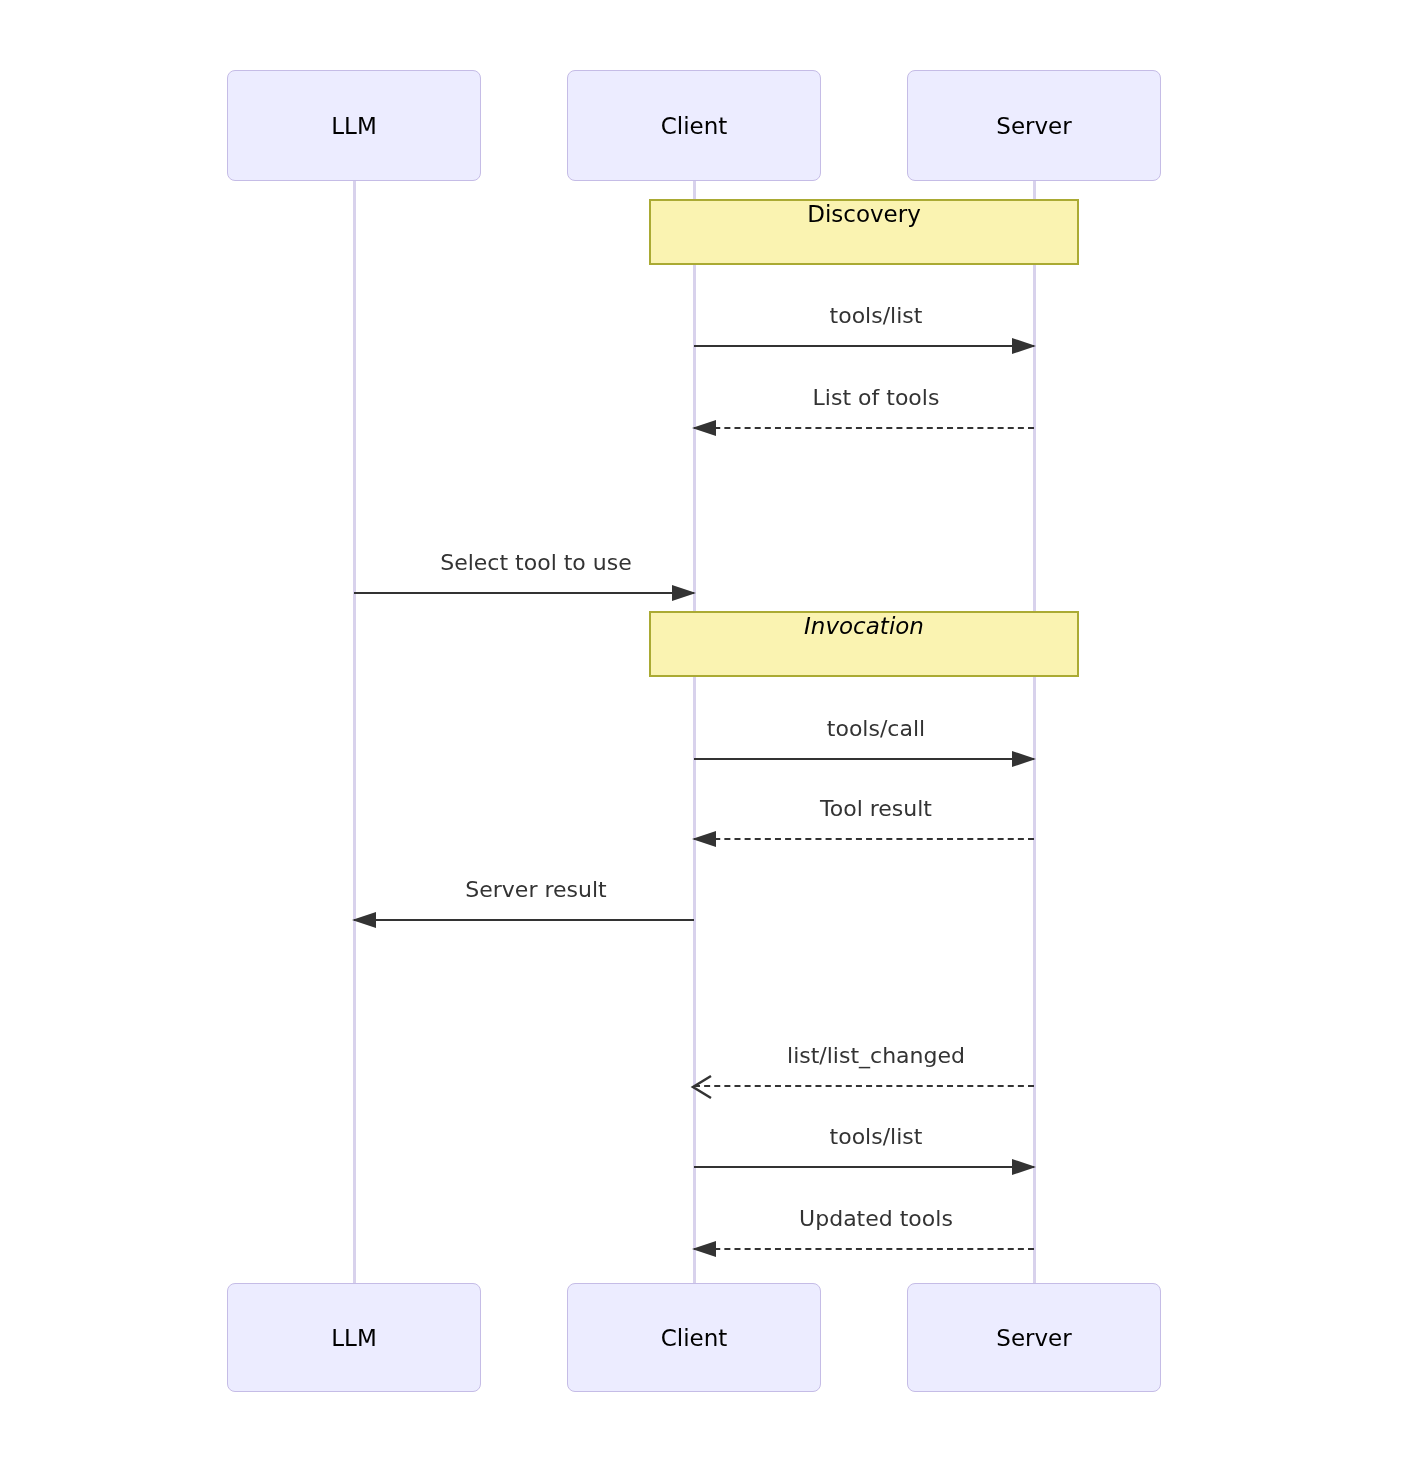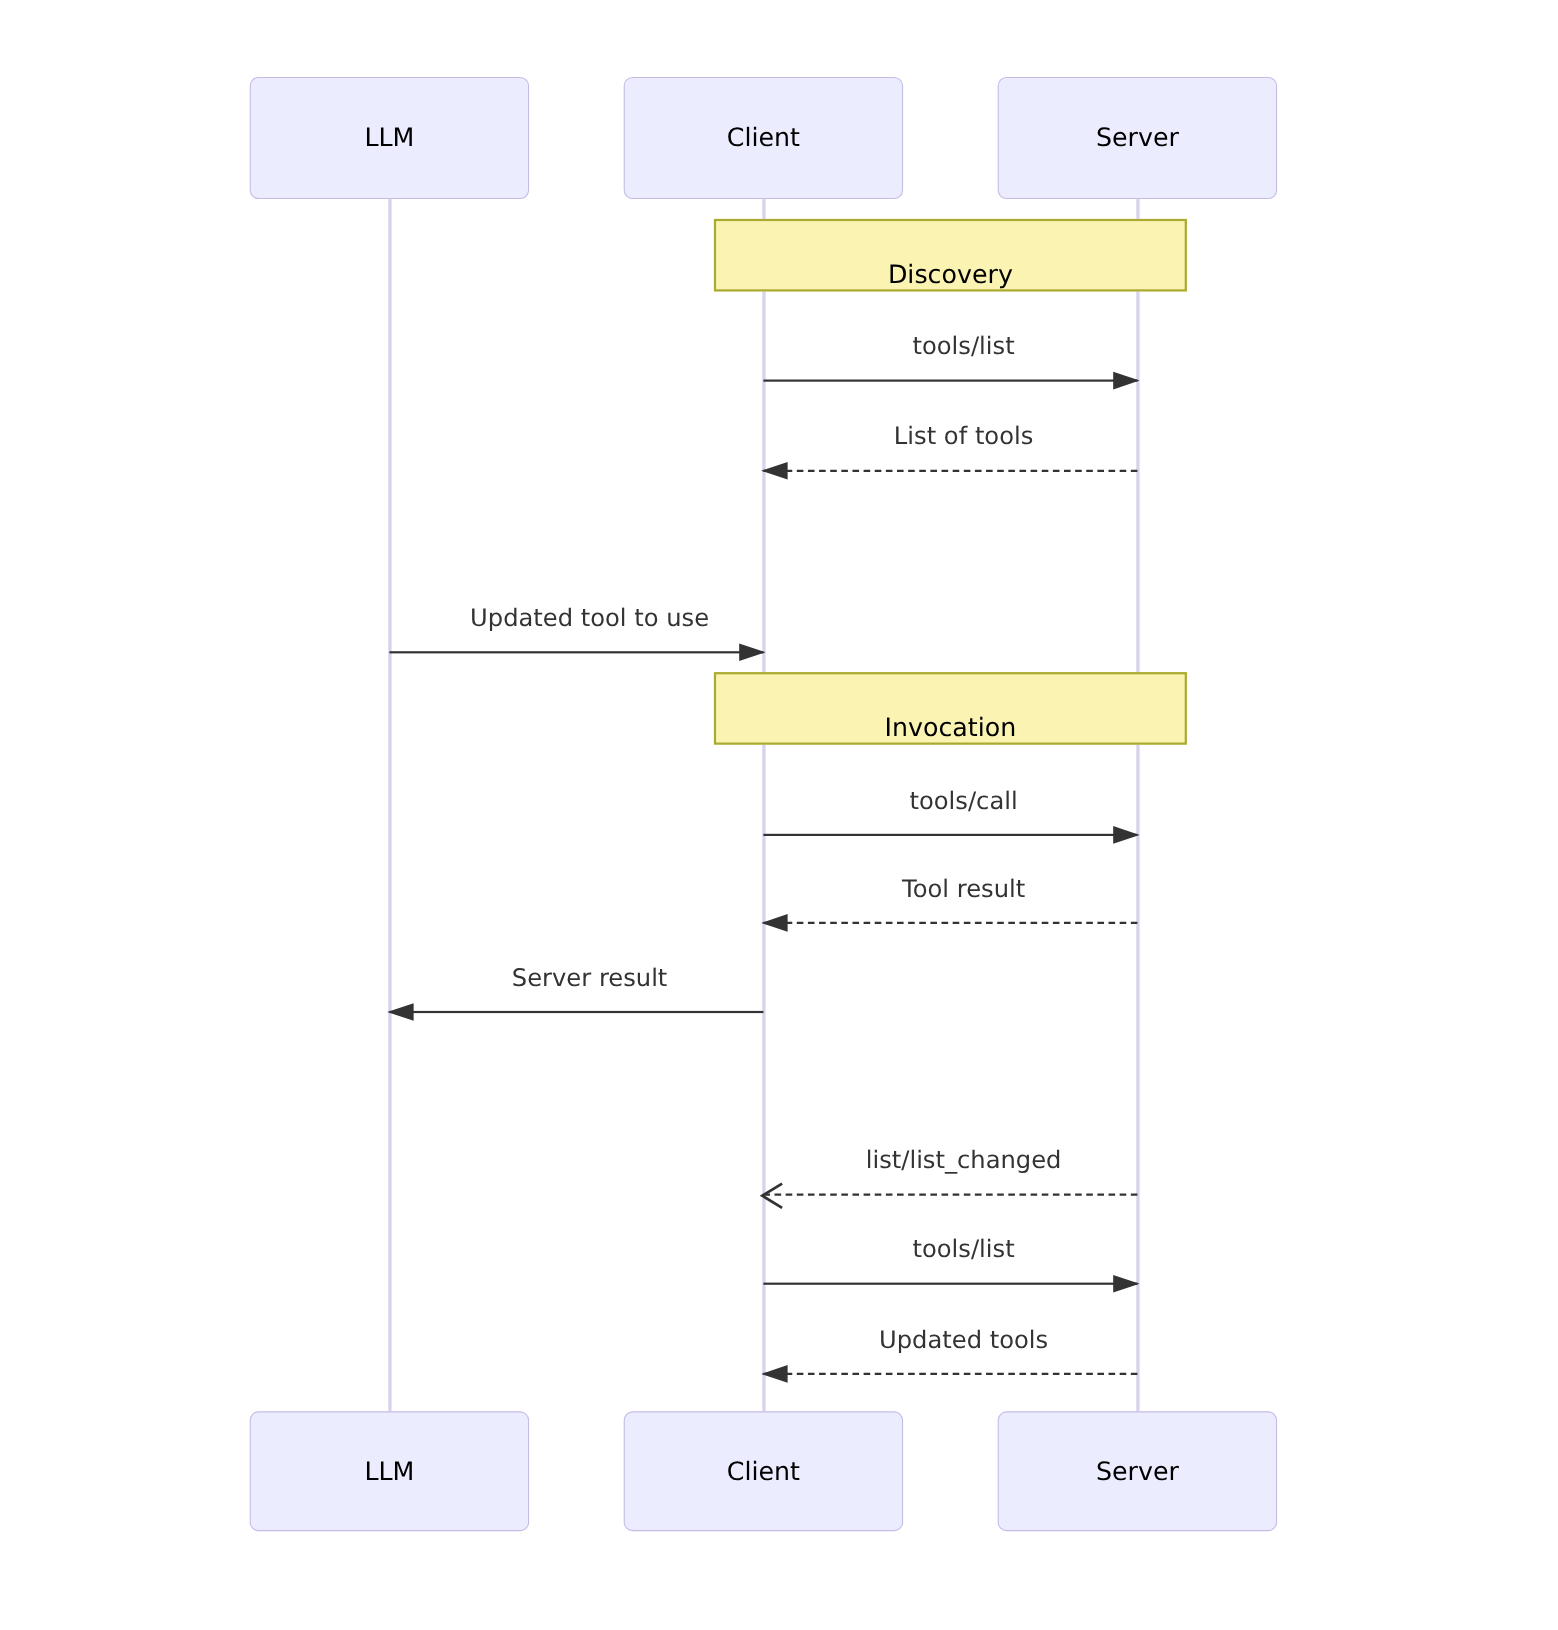--- a/index.html
+++ b/index.html
@@ -41,21 +41,21 @@
   .actor.bottom { top: 1283px; height: 109px; }
 
   
   .note {
     position: absolute;
     width: 430px;
     height: 66px;
     background: #faf3b1;
     border: 2px solid #aaaa33;
     display: flex;
-    align-items: flex-end;
+    align-items: flex-start;
     justify-content: center;
     font-size: 23px;
     color: #000000;
     box-sizing: border-box;
   }
 
   
   .message { position: absolute; height: 2px; }
   .msg-label {
     position: absolute;
@@ -123,40 +123,40 @@
   <div class="actor bottom" style="left: 567px;">
     <span>Client</span>
   </div>
   <div class="actor bottom" style="left: 907px;">
     <span>Server</span>
   </div>
 
   <div class="note" style="left: 649px; top: 199px;">
     <span>Discovery</span>
   </div>
-  <div class="note" style="left: 649px; top: 611px;">
+  <div class="note" style="left: 649px; top: 611px; font-style: italic;">
     <span>Invocation</span>
   </div>
 
   <div class="message" style="left: 694px; top: 345px; width: 340px;">
     <div class="msg-label">tools/list</div>
     <div class="msg-line">
       <span class="head right"></span>
     </div>
   </div>
 
   <div class="message" style="left: 694px; top: 427px; width: 340px;">
     <div class="msg-label">List of tools</div>
     <div class="msg-line dashed">
       <span class="head left"></span>
     </div>
   </div>
 
   <div class="message" style="left: 354px; top: 592px; width: 340px;">
-    <div class="msg-label">Updated tool to use</div>
+    <div class="msg-label">Select tool to use</div>
     <div class="msg-line">
       <span class="head right"></span>
     </div>
   </div>
 
   <div class="message" style="left: 694px; top: 758px; width: 340px;">
     <div class="msg-label">tools/call</div>
     <div class="msg-line">
       <span class="head right"></span>
     </div>

